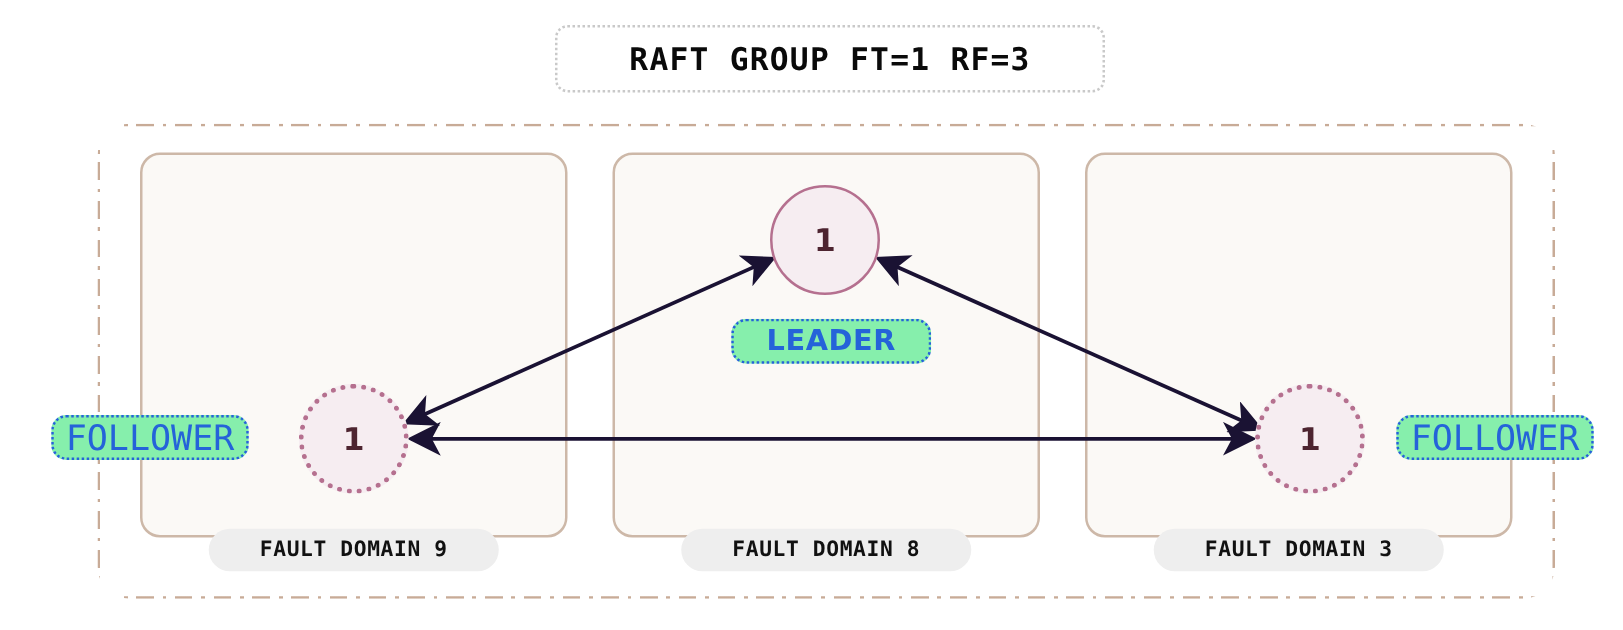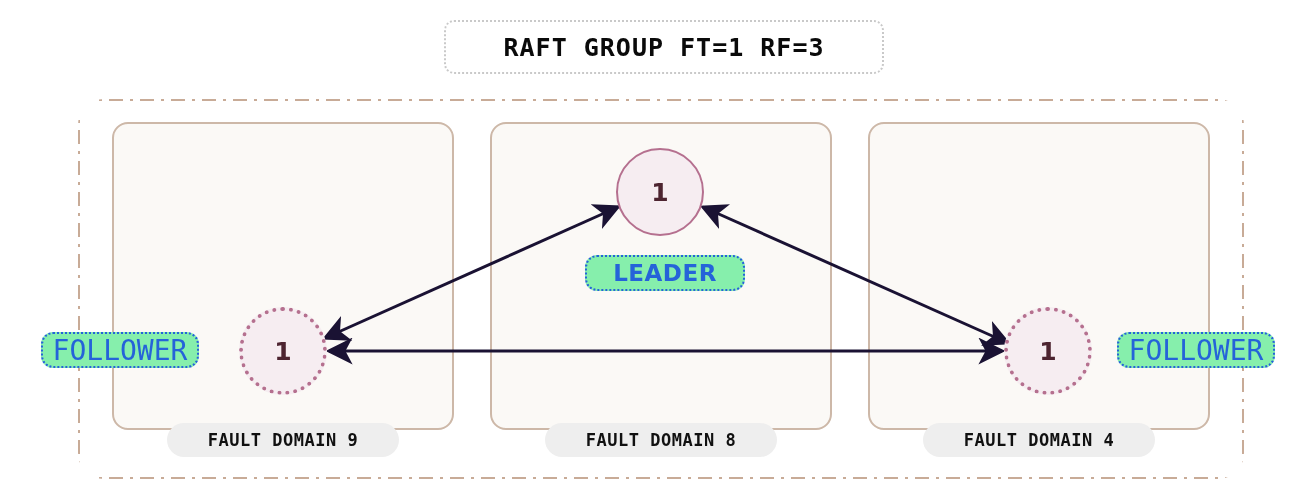--- a/index.html
+++ b/index.html
@@ -232,16 +232,16 @@
     <span>FOLLOWER</span>
   </div>
 
   <div class="fd-label fdl-1">
     <span>FAULT DOMAIN 9</span>
   </div>
   <div class="fd-label fdl-2">
     <span>FAULT DOMAIN 8</span>
   </div>
   <div class="fd-label fdl-3">
-    <span>FAULT DOMAIN 4</span>
+    <span>FAULT DOMAIN 3</span>
   </div>
 
 </div>
 
 </body></html>

